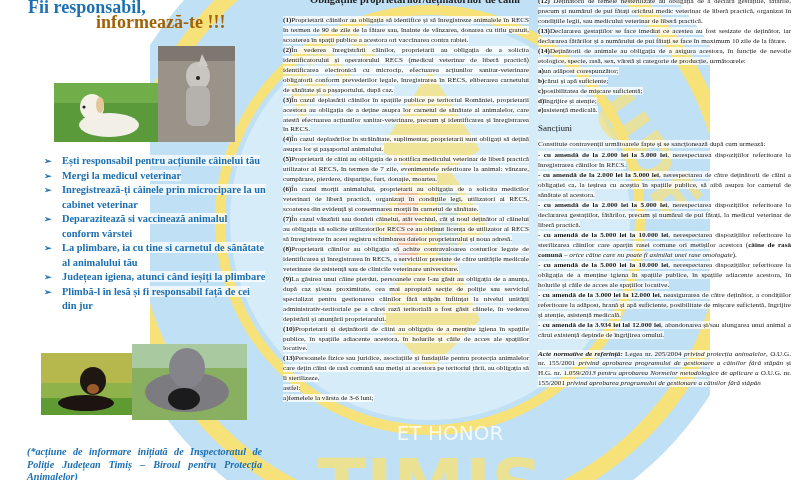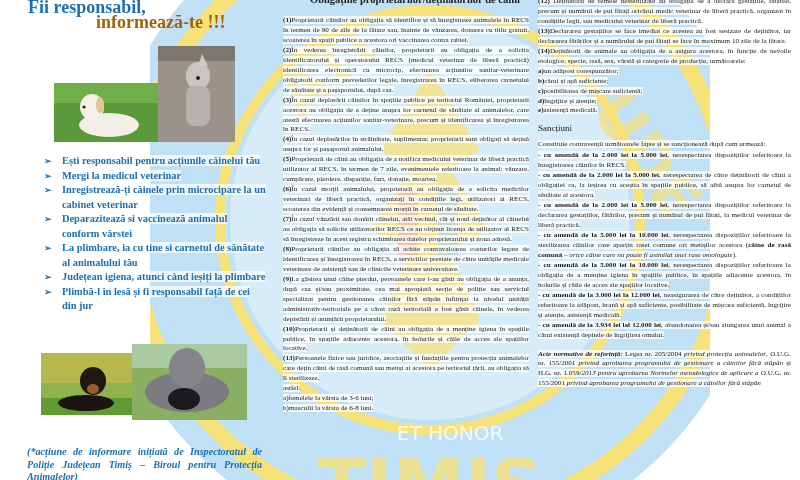--- a/index.html
+++ b/index.html
@@ -155,21 +155,20 @@
       <p class="para"><span class="hl"><b>(4)</b><span>În cazul deplasărilor în străinătate, suplimentar, proprietarii sunt obligați să dețină asupra lor și pașaportul animalului.</span></span></p>
       <p class="para"><span class="hl"><b>(5)</b><span>Proprietarii de câini au obligația de a notifica medicului veterinar de liberă practică utilizator al RECS, în termen de 7 zile, evenimentele referitoare la animal: vânzare, cumpărare, pierdere, dispariție, furt, donație, moartea.</span></span></p>
       <p class="para"><span class="hl"><b>(6)</b><span>În cazul morții animalului, proprietarii au obligația de a solicita medicilor veterinari de liberă practică, organizați în condițiile legi, utilizatori ai RECS, scoaterea din evidență și consemnarea morții în carnetul de sănătate.</span></span></p>
       <p class="para"><span class="hl"><b>(7)</b><span>În cazul vânzării sau donării câinelui, atât vechiul, cât și noul deținător al câinelui au obligația să solicite utilizatorilor RECS ce au obținut licența de utilizator al RECS să înregistreze în acest registru schimbarea datelor proprietarului și noua adresă.</span></span></p>
       <p class="para"><span class="hl"><b>(8)</b><span>Proprietarii câinilor au obligația să achite contravaloarea costurilor legate de identificarea și înregistrarea în RECS, a serviciilor prestate de către unitățile medicale veterinare de asistență sau de clinicile veterinare universitare.</span></span></p>
       <p class="para"><span class="hl"><b>(9)</b><span>La găsirea unui câine pierdut, persoanele care l-au găsit au obligația de a anunța, după caz și/sau proximitate, cea mai apropiată secție de poliție sau serviciul specializat pentru gestionarea câinilor fără stăpân înființat la nivelul unității administrativ-teritoriale pe a cărei rază teritorială a fost găsit câinele, în vederea depistării și anunțării proprietarului.</span></span></p>
       <p class="para"><span class="hl"><b>(10)</b><span>Proprietarii și deținătorii de câini au obligația de a menține igiena în spațiile publice, în spațiile adiacente acestora, în holurile și căile de acces ale spațiilor locative.</span></span></p>
       <p class="para"><span class="hl"><b>(13)</b><span>Persoanele fizice sau juridice, asociațiile și fundațiile pentru protecția animalelor care dețin câini de rasă comună sau metiși ai acestora pe teritoriul țării, au obligația să îi sterilizeze,</span></span></p>
       <p class="para"><span class="hl">astfel:</span></p>
       <p class="para"><span class="hl">a)femelele la vârsta de 3-6 luni;</span></p>
-      <p class="para"><span class="hl">b)masculii la vârsta de 6-8 luni.</span></p>
     </div>
   </section>
 
   <section class="col-right">
     <div class="right-block">
       <p class="para"><span class="hl"><b>(12)</b><span> Deținătorii de femele nesterilizate au obligația de a declara gestațiile, fătările, precum și numărul de pui fătați oricărui medic veterinar de liberă practică, organizat în condițiile legii, sau medicului veterinar de liberă practică.</span></span></p>
       <p class="para"><span class="hl"><b>(13)</b><span>Declararea gestațiilor se face imediat ce acestea au fost sesizate de deținător, iar declararea fătărilor și a numărului de pui fătați se face în maximum 10 zile de la fătare.</span></span></p>
       <p class="para"><span class="hl"><b>(14)</b><span>Deținătorii de animale au obligația de a asigura acestora, în funcție de nevoile etologice, specie, rasă, sex, vârstă și categorie de producție, următoarele:</span></span></p>
       <p class="para"><span class="hl"><b>a)</b><span>un adăpost corespunzător;</span></span></p>
       <p class="para"><span class="hl"><b>b)</b><span>cărui și apă suficiente;</span></span></p>

